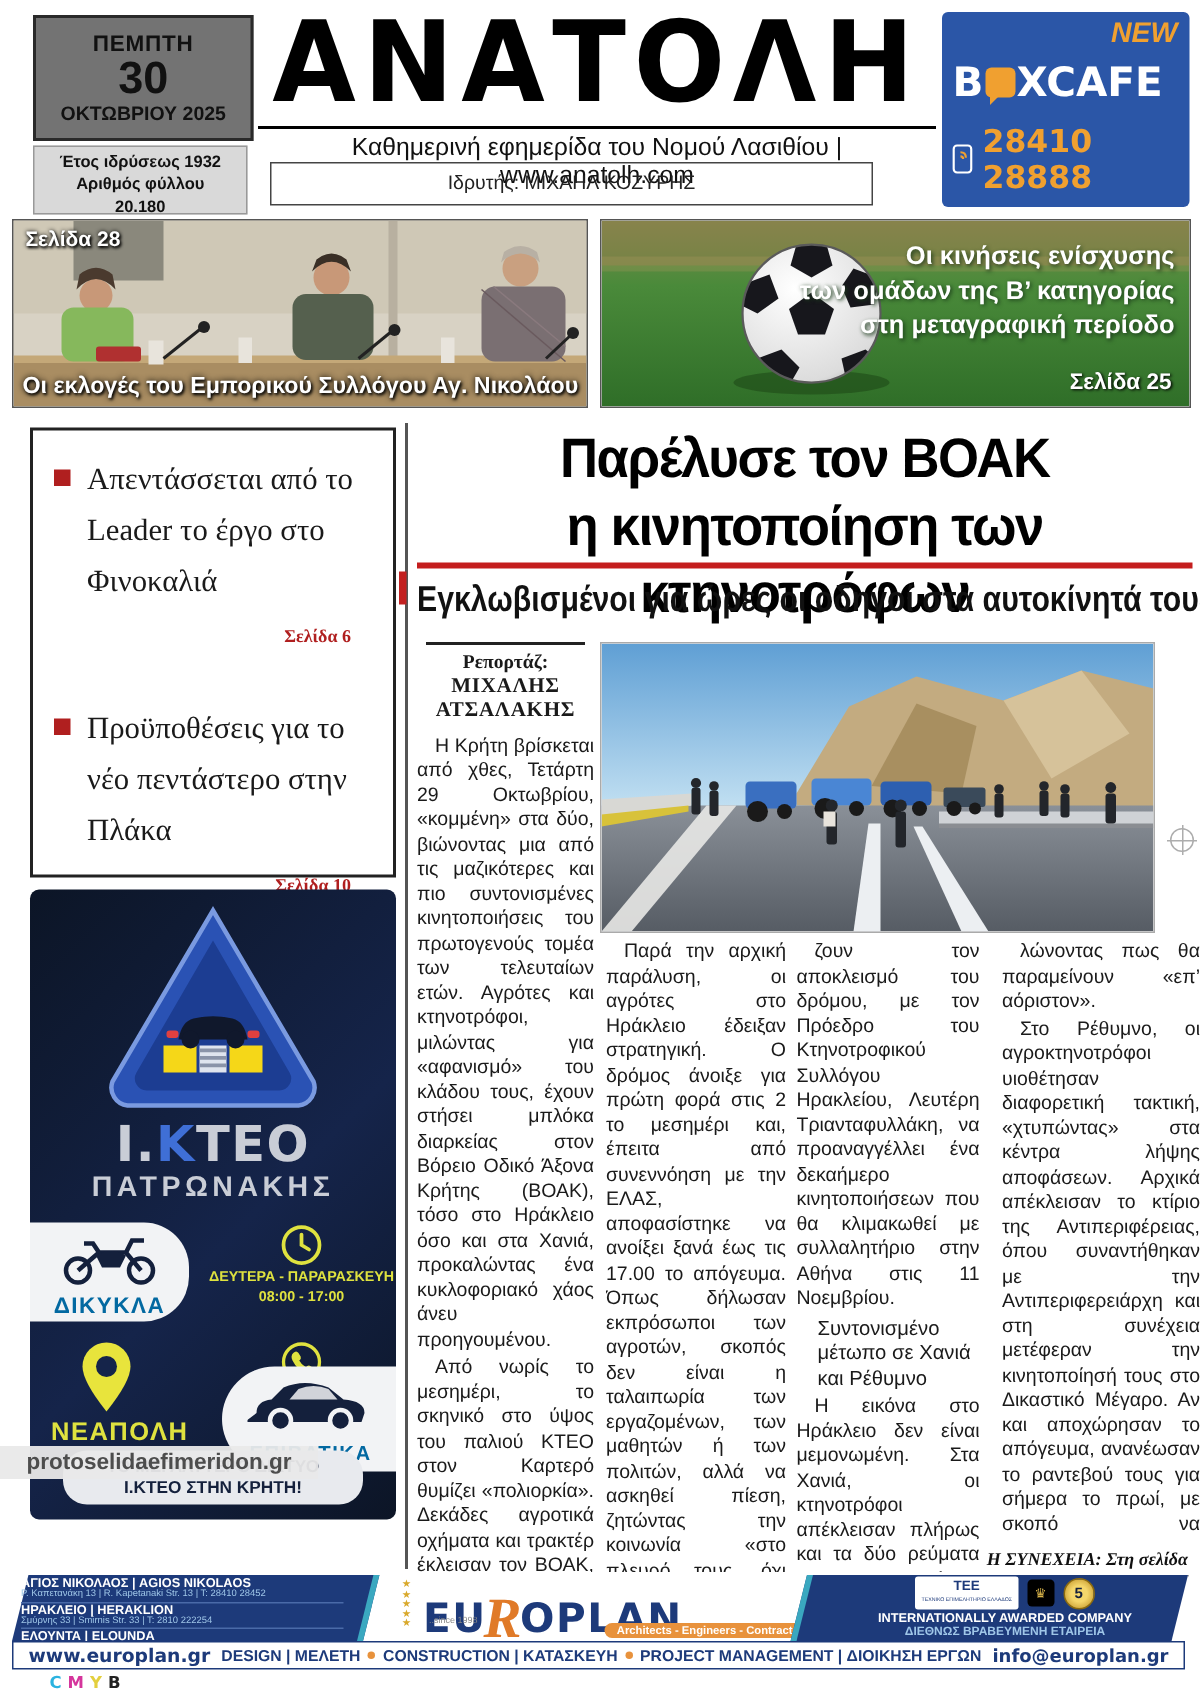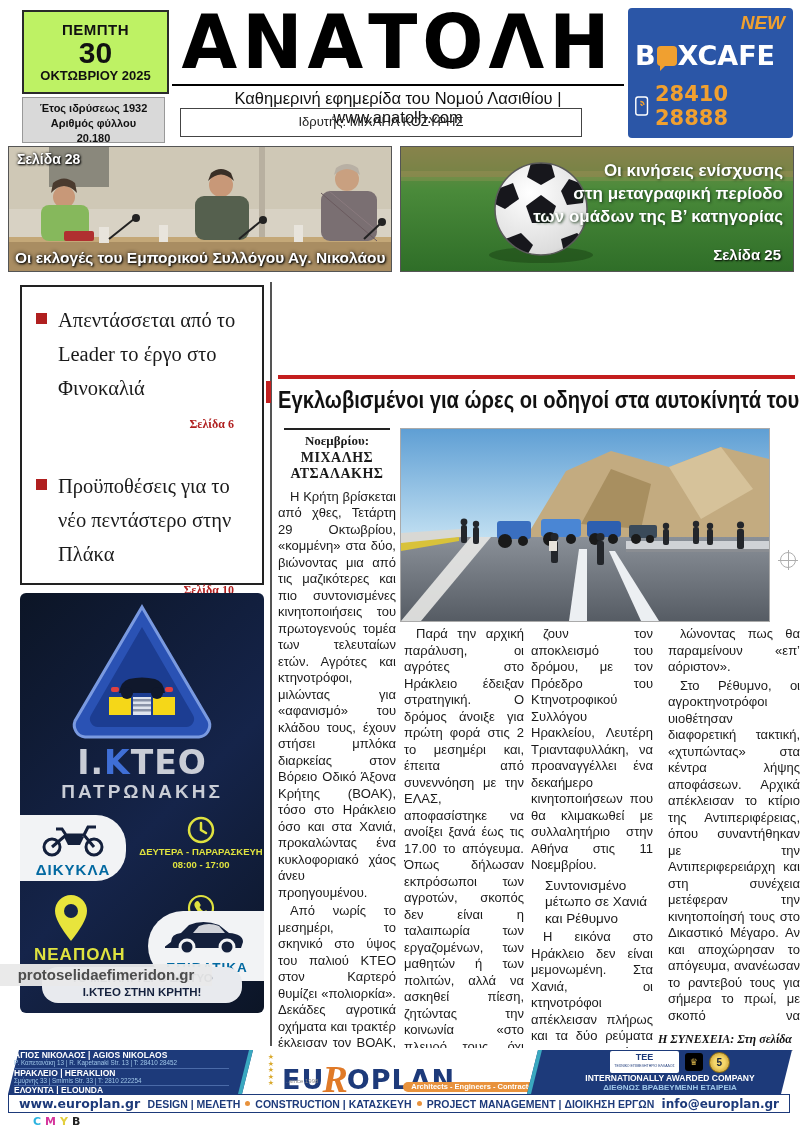--- a/index.html
+++ b/index.html
@@ -2,21 +2,21 @@
 <html lang="el"><head>
 <meta charset="utf-8">
 <style>
   html,body{margin:0;padding:0;background:#fff;}
   .page{position:relative;width:800px;height:1132px;background:#fff;overflow:hidden;
         font-family:"Liberation Sans",sans-serif;color:#111;}
   .abs{position:absolute;}
 
   
   .date-box{left:22px;top:10px;width:143px;height:80px;border:2px solid #2a2a2a;
-            text-align:center;background:#bef264;}
+            text-align:center;background:#737373;}
   .date-box .day{font-size:15px;font-weight:bold;margin-top:9px;letter-spacing:.5px;}
   .date-box .num{font-size:30px;font-weight:bold;line-height:30px;}
   .date-box .my{font-size:13px;font-weight:bold;}
   .issue-box{left:22px;top:97px;width:143px;height:46px;border:1px solid #999;background:#d9d9d9;
              text-align:center;font-size:11px;font-weight:bold;line-height:15px;padding-top:3px;box-sizing:border-box;}
   .masthead-col{left:172px;top:0;width:452px;height:143px;}
   .masthead{font-family:"DejaVu Sans",sans-serif;font-weight:bold;font-size:72px;line-height:80px;
             letter-spacing:5px;text-align:center;color:#000;transform:scaleY(1.04);transform-origin:top center;}
   .subtitle-row{position:absolute;top:84px;left:0;right:0;border-top:2px solid #000;
                 text-align:center;font-size:16.5px;font-weight:normal;padding-top:3px;}
@@ -243,22 +243,22 @@
         <polygon points="96,42 112,36 118,52 104,62 92,56"></polygon>
         <polygon points="168,32 184,38 182,56 166,58 160,44"></polygon>
         <polygon points="104,92 120,86 132,98 124,112 106,110"></polygon>
         <polygon points="160,92 176,86 188,96 182,112 164,110"></polygon>
         <polygon points="130,16 150,16 154,30 140,38 126,30"></polygon>
       </g>
       <circle cx="140" cy="62" r="46" fill="none" stroke="#5a5a5a" stroke-width="1.5"></circle>
     </svg>
     <div class="soccer-text">
       <div>Οι κινήσεις ενίσχυσης</div>
+      <div>των ομάδων της Β’ κατηγορίας</div>
       <div>στη μεταγραφική περίοδο</div>
-      <div>των ομάδων της Β’ κατηγορίας</div>
     </div>
     <div class="soccer-page">Σελίδα 25</div>
   </div>
 
   <div class="abs teaser-box">
     <div class="teaser-item">
       <span class="bullet"></span>
       <span class="t-text">Απεντάσσεται από το Leader το έργο στο Φινοκαλιά</span>
       <span class="teaser-page">Σελίδα 6</span>
     </div>
@@ -333,20 +333,24 @@
       <div>ΤΟ ΜΕΓΑΛΥΤΕΡΟ ΔΙΚΤΥΟ</div>
       <div>Ι.ΚΤΕΟ ΣΤΗΝ ΚΡΗΤΗ!</div>
     </div>
   </div>
 
   <div class="abs watermark">protoselidaefimeridon.gr</div>
 
   <div class="abs vdivider"></div>
   <div class="abs red-tick"></div>
 
+  <div class="abs headline">
+    <div class="h1l">Παρέλυσε τον ΒΟΑΚ</div>
+    <div class="h1l">η κινητοποίηση των κτηνοτρόφων</div>
+  </div>
   <div class="abs red-rule"></div>
   <div class="abs subheadline">Εγκλωβισμένοι για ώρες οι οδηγοί στα αυτοκίνητά τους</div>
 
   <div class="abs article-photo">
     <svg width="368" height="192" viewBox="0 0 368 192">
       <defs>
         <linearGradient id="sky" x1="0" y1="0" x2="0" y2="1">
           <stop offset="0" stop-color="#5f9fd4"></stop>
             <stop offset="1" stop-color="#c2e0f2"></stop>
         </linearGradient>
@@ -396,21 +400,21 @@
           <circle cx="309" cy="97" r="3.2"></circle>
         <rect x="336" y="100" width="7" height="20" rx="2"></rect>
           <circle cx="339.5" cy="96" r="3.6"></circle>
       </g>
       <rect x="148" y="112" width="8" height="10" fill="#e8e4dc"></rect>
     </svg>
   </div>
 
   <div class="col" style="left:278px;top:428px;width:118px;height:620px;">
     <div class="byline">
-      <div class="b1">Νοεμβρίου:</div>
+      <div class="b1">Ρεπορτάζ:</div>
       <div class="b2">ΜΙΧΑΛΗΣ ΑΤΣΑΛΑΚΗΣ</div>
     </div>
     <p>Η Κρήτη βρίσκεται από χθες, Τετάρτη 29 Οκτωβρίου, «κομμένη» στα δύο, βιώνοντας μια από τις μαζικότερες και πιο συντονισμένες κινητοποιήσεις του πρωτογενούς τομέα των τελευταίων ετών. Αγρότες και κτηνοτρόφοι, μιλώντας για «αφανισμό» του κλάδου τους, έχουν στήσει μπλόκα διαρκείας στον Βόρειο Οδικό Άξονα Κρήτης (ΒΟΑΚ), τόσο στο Ηράκλειο όσο και στα Χανιά, προκαλώντας ένα κυκλοφοριακό χάος άνευ προηγουμένου.</p>
     <p>Από νωρίς το μεσημέρι, το σκηνικό στο ύψος του παλιού ΚΤΕΟ στον Καρτερό θυμίζει «πολιορκία». Δεκάδες αγροτικά οχήματα και τρακτέρ έκλεισαν τον ΒΟΑΚ, με αποτέλεσμα να σχηματιστούν ατελείωτες ουρές χιλιομέτρων, ειδικά στο ρεύμα κυκλοφορίας προς τον Άγιο Νικόλαο. Η ταλαιπωρία για χιλιάδες οδηγούς υπήρξε τεράστια, με πληροφορίες να αναφέρουν ότι αποστάσεις 15 λεπτών απαιτούσαν πάνω από μία ώρα για να διανυθούν, ενώ η κίνηση εκτρεπόταν από την παλιά εθνική οδό.</p>
   </div>
 
   <div class="col" style="left:404px;top:626px;width:120px;height:422px;">
     <p>Παρά την αρχική παράλυση, οι αγρότες στο Ηράκλειο έδειξαν στρατηγική. Ο δρόμος άνοιξε για πρώτη φορά στις 2 το μεσημέρι και, έπειτα από συνεννόηση με την ΕΛΑΣ, αποφασίστηκε να ανοίξει ξανά έως τις 17.00 το απόγευμα. Όπως δήλωσαν εκπρόσωποι των αγροτών, σκοπός δεν είναι η ταλαιπωρία των εργαζομένων, των μαθητών ή των πολιτών, αλλά να ασκηθεί πίεση, ζητώντας την κοινωνία «στο πλευρό τους, όχι απέναντί τους». Μάλιστα, δόθηκε ειδική μέριμνα για τη διέλευση οχημάτων έκτακτης ανάγκης και των φορτηγών με οπωροκηπευτικά προς το λιμάνι.</p>
 
   </div>

